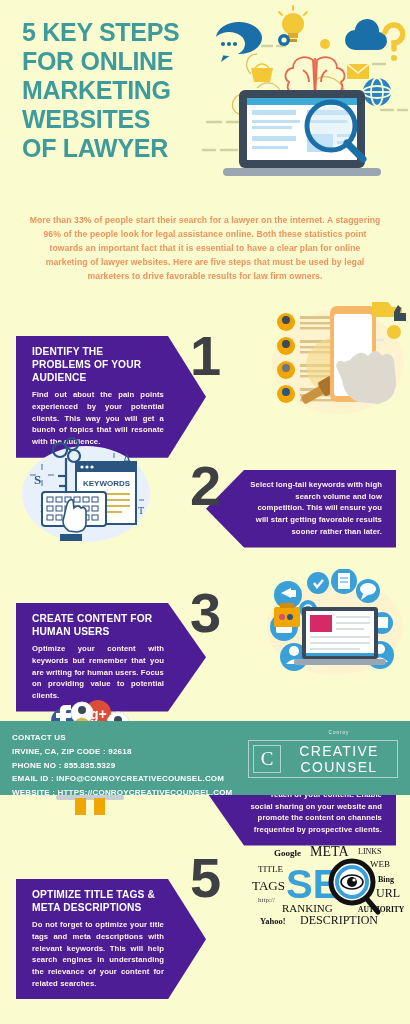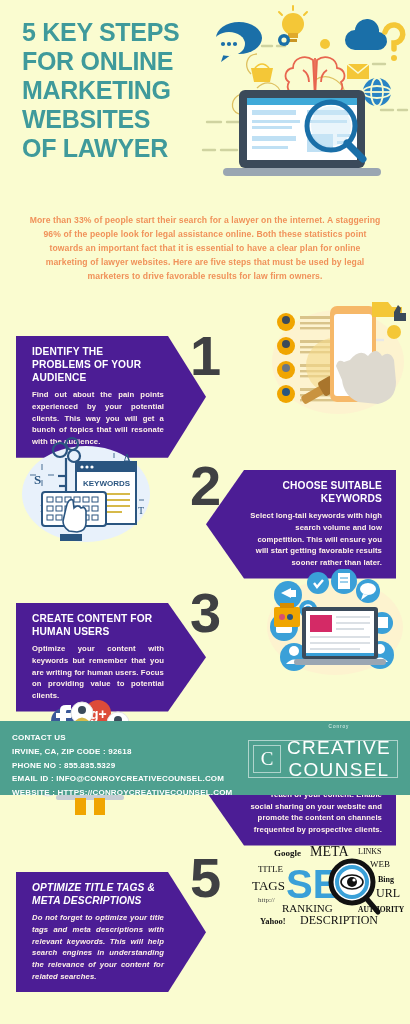--- a/index.html
+++ b/index.html
@@ -86,21 +86,21 @@
     font-family: "Liberation Serif", serif; font-size: 19px; color: #ffffff;
   }
   .logo .lg-txt {
     flex: 1; text-align: center; position: relative;
   }
   .logo .lg-sub {
     position: absolute; top: -13px; left: 0; right: 0;
     font-size: 4.6px; letter-spacing: 1px; color: #eaf6f2;
   }
   .logo .lg-main {
-    font-size: 19px; letter-spacing: 1.3px; color: #ffffff;
+    font-size: 14px; letter-spacing: 1.3px; color: #ffffff;
     font-weight: 400;
   }
 </style>
 </head>
 <body>
 
 <div class="page">
 
   <div class="header">
     <div class="headline">
@@ -284,21 +284,20 @@
           </g>
         <g>
             <circle cx="126" cy="32" r="7" fill="#f4c737"></circle>
           </g>
       </svg>
     </div>
   </div>
 
   <div class="step" style="top:430px;height:128px;">
     <div class="arrow left" style="top:0;">
-      <h3>CHOOSE SUITABLE KEYWORDS</h3>
       <p>Select long-tail keywords with high search volume and low competition. This will ensure you will start getting favorable results sooner rather than later.</p>
     </div>
     <div class="num" style="top:28px;">2</div>
     <div class="illus" style="left:16px;top:6px;">
       <svg viewBox="0 0 140 112" width="140" height="112">
         <ellipse cx="70" cy="58" rx="64" ry="48" fill="#e8f1fb"></ellipse>
         <g stroke="#2a5580" stroke-width="1.2" opacity=".7">
           <g>
               <line x1="26" y1="34" x2="26" y2="28"></line>
               <line x1="26" y1="44" x2="26" y2="50"></line>
@@ -498,21 +497,21 @@
           <rect x="53" y="99" width="11" height="17" fill="#f0a500"></rect>
           <rect x="72" y="99" width="11" height="17" fill="#f0a500"></rect>
           <path d="M53 84 q4 -8 10 -2 l0 10 h-10 z" fill="#f7d0a8"></path>
           <path d="M73 84 q4 -8 10 -2 l0 10 h-10 z" fill="#f7d0a8"></path>
         </g>
       </svg>
     </div>
   </div>
 
   <div class="step" style="top:828px;height:120px;">
-    <div class="arrow right" style="top:4px;font-style:italic;">
+    <div class="arrow right" style="top:11px;">
       <h3>OPTIMIZE TITLE TAGS &amp; META DESCRIPTIONS</h3>
       <p>Do not forget to optimize your title tags and meta descriptions with relevant keywords. This will help search engines in understanding the relevance of your content for related searches.</p>
     </div>
     <div class="num" style="top:22px;">5</div>
     <div class="illus" style="left:252px;top:12px;">
       <svg viewBox="0 0 156 86" width="156" height="86">
         <text x="22" y="16" font-family="Liberation Serif, serif" font-size="9" font-weight="700" fill="#111">Google</text>
         <text x="58" y="16" font-family="Liberation Serif, serif" font-size="14" fill="#111">META</text>
         <text x="106" y="14" font-family="Liberation Serif, serif" font-size="8" fill="#111">LINKS</text>
         <text x="118" y="27" font-family="Liberation Serif, serif" font-size="9" fill="#111">WEB</text>

